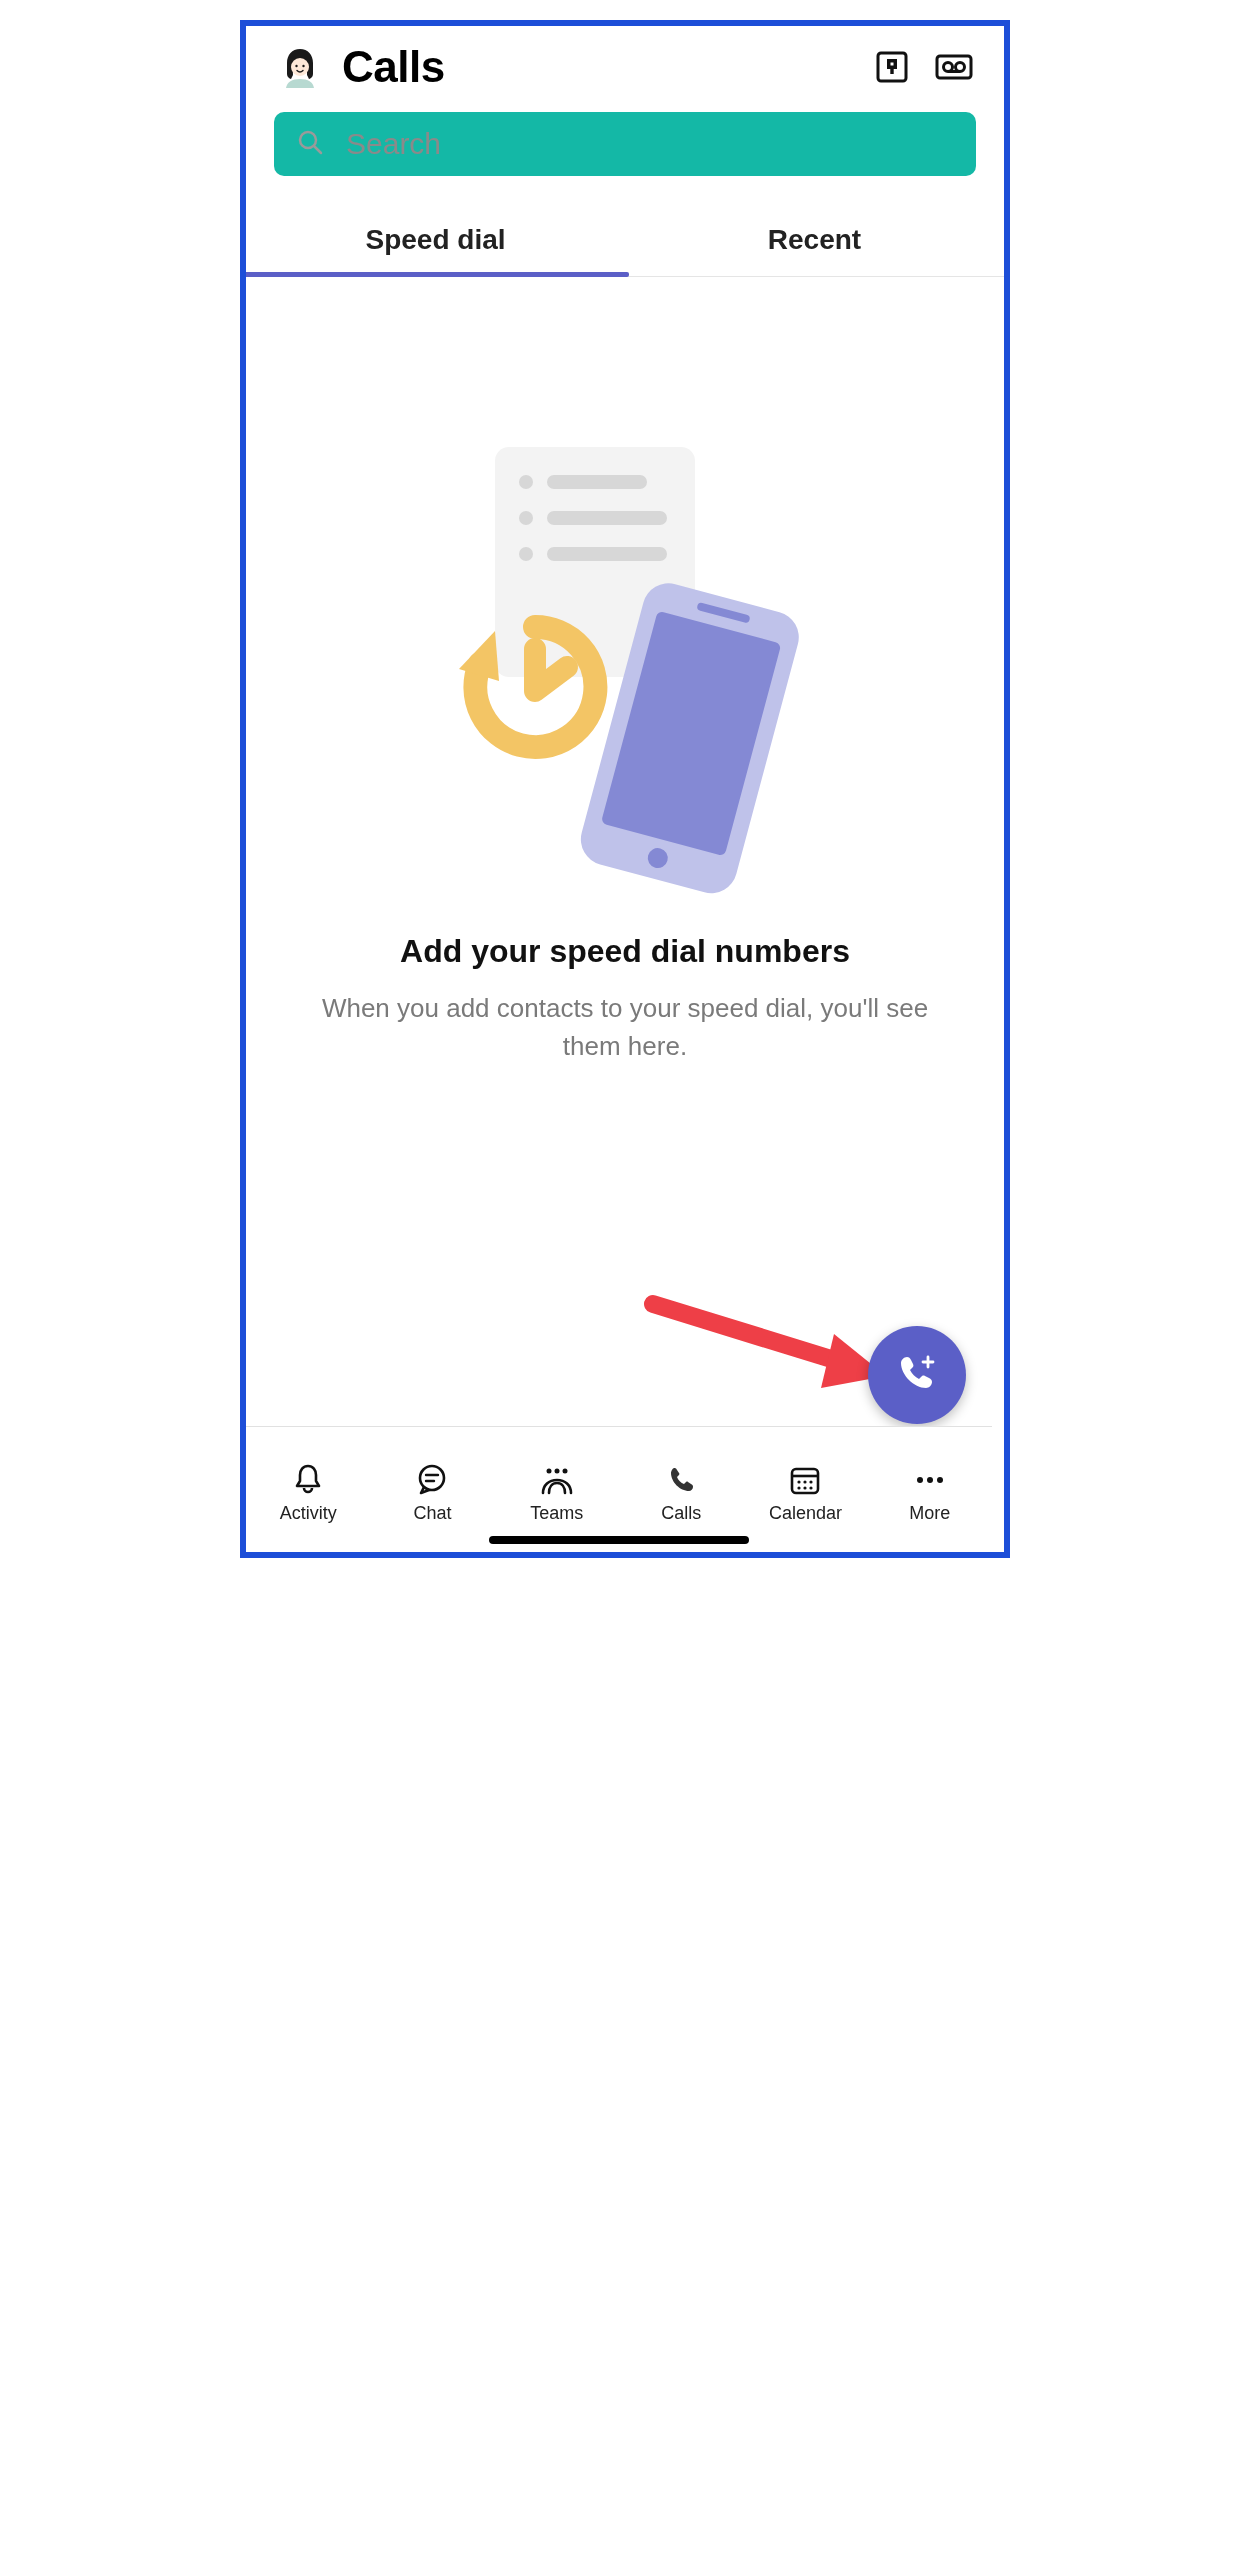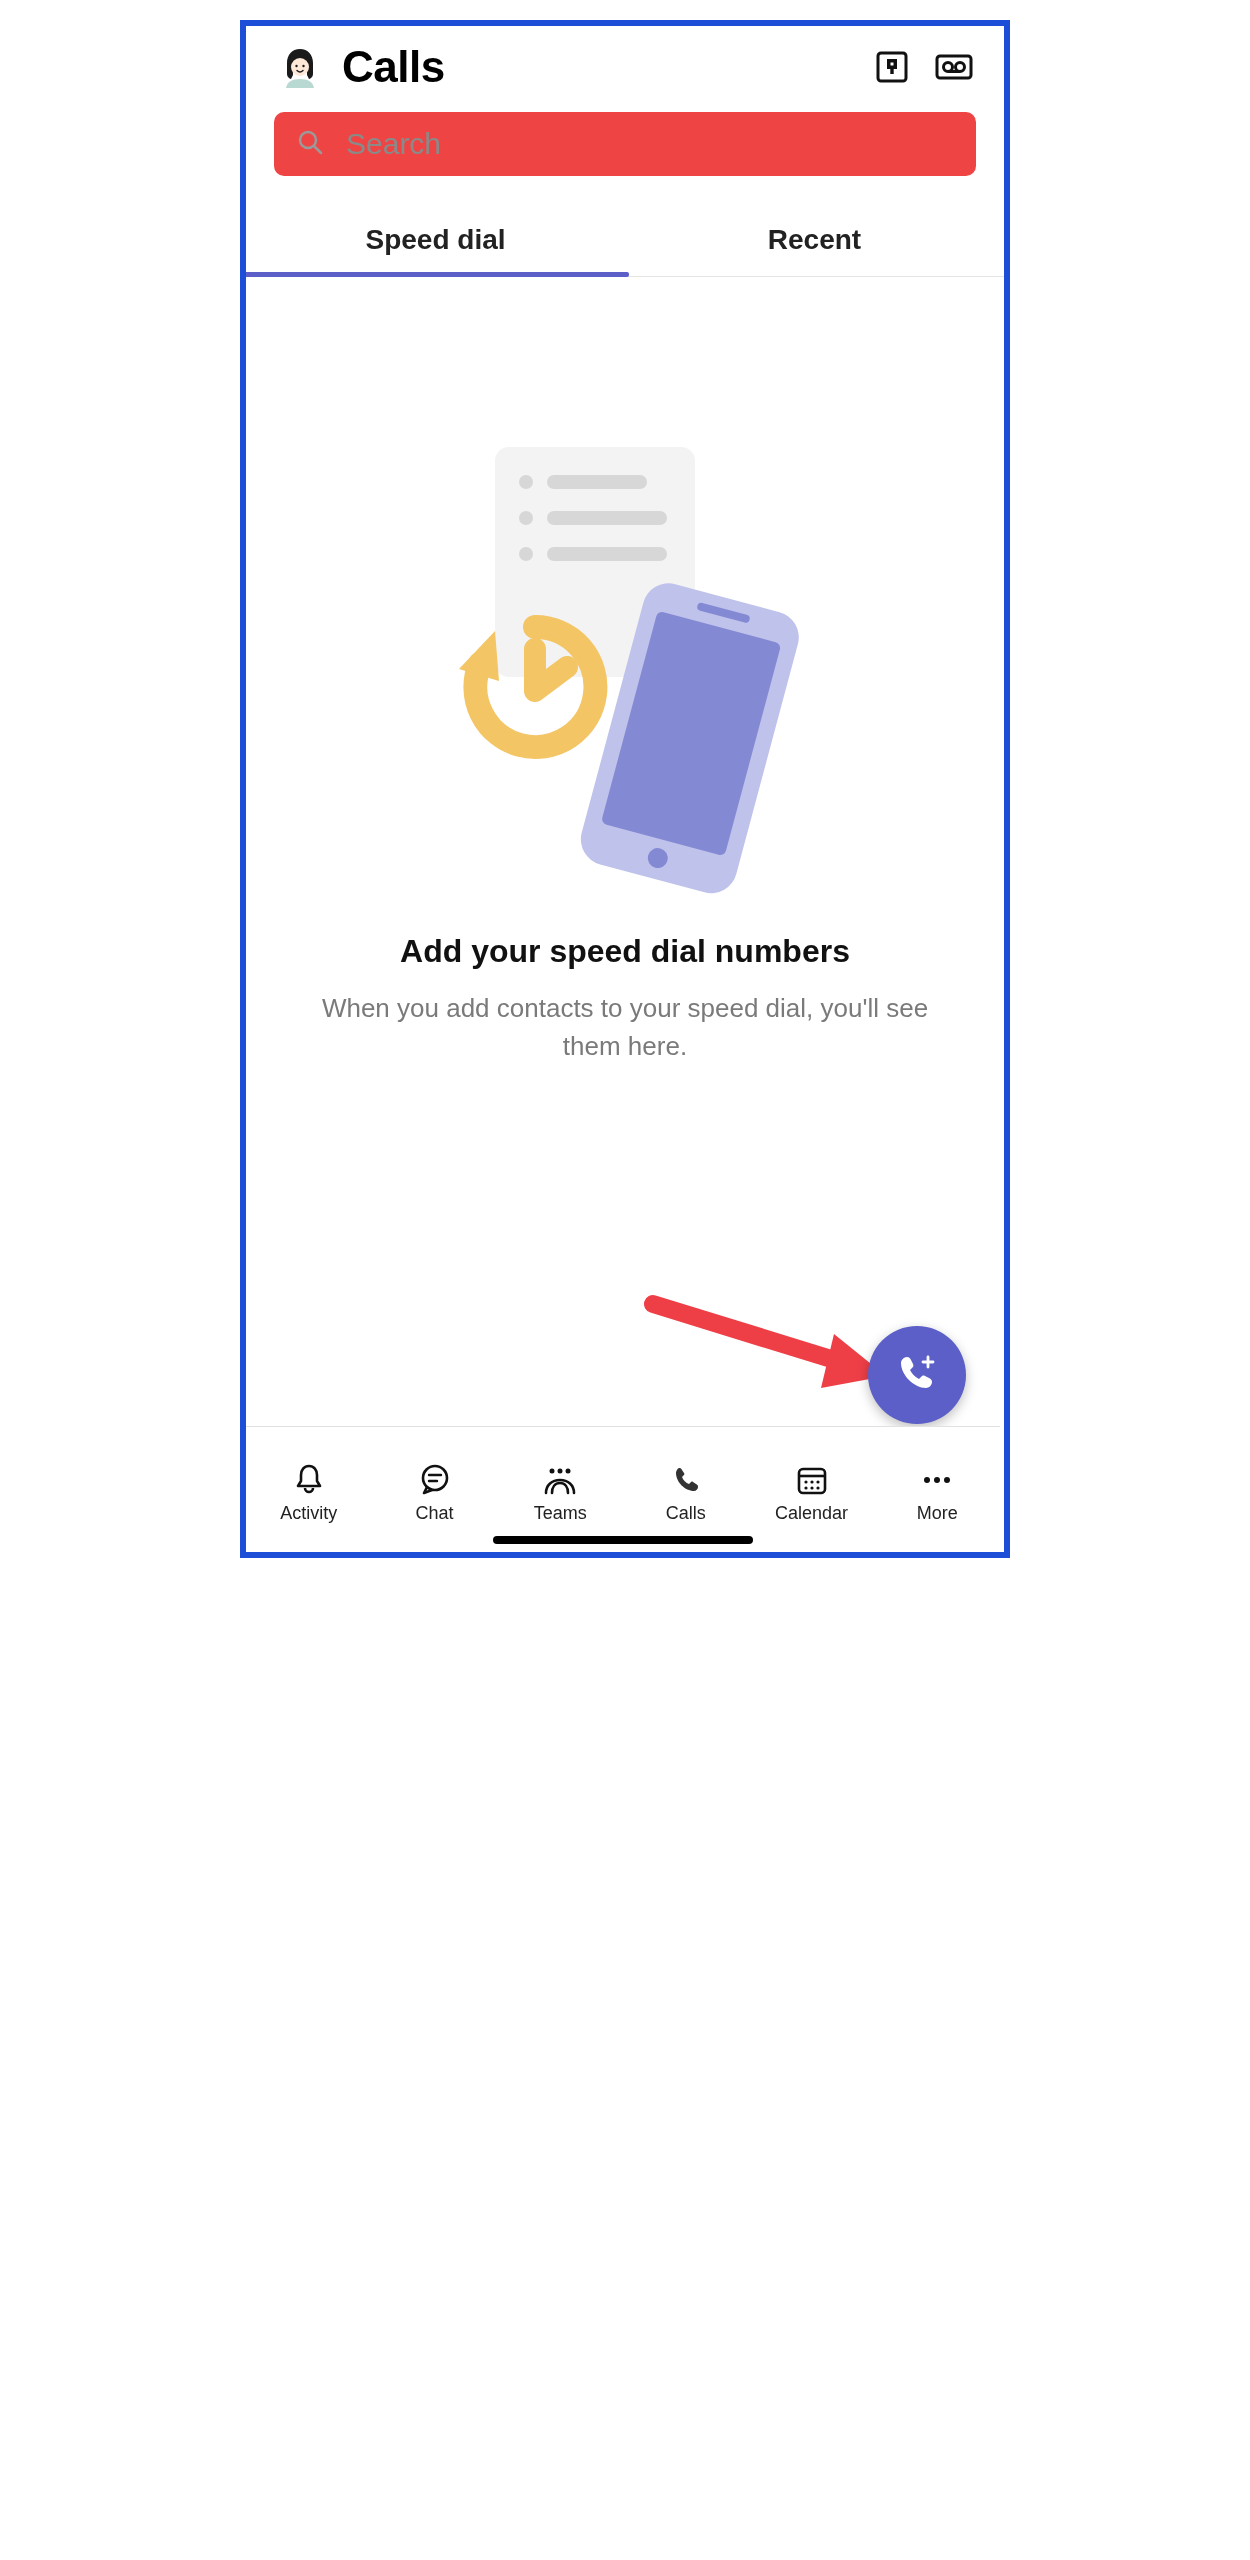--- a/index.html
+++ b/index.html
@@ -42,21 +42,21 @@
     .header-icons { display: flex; gap: 22px; align-items: center; }
     .hicon {
       width: 40px;
       height: 40px;
       display: flex;
       align-items: center;
       justify-content: center;
     }
     .search-wrap { padding: 6px 28px 14px 28px; }
     .search {
-      background: #ef4444;
+      background: #14b8a6;
       border-radius: 10px;
       height: 64px;
       display: flex;
       align-items: center;
       padding: 0 22px;
       gap: 22px;
     }
     .search input {
       border: none;
       background: transparent;
@@ -143,21 +143,21 @@
       box-shadow: 0 4px 12px rgba(0,0,0,0.25);
     }
     .arrow-overlay {
       position: absolute;
       left: 395px;
       top: 1266px;
       pointer-events: none;
     }
     .bottom-nav {
       position: absolute;
-      left: 0; right: 4px; bottom: 0;
+      left: 0; right: 12px; bottom: 0;
       height: 126px;
       border-top: 1px solid #e1e1e1;
       background: #fff;
       display: flex;
     }
     .bitem {
       flex: 1;
       display: flex;
       flex-direction: column;
       align-items: center;

